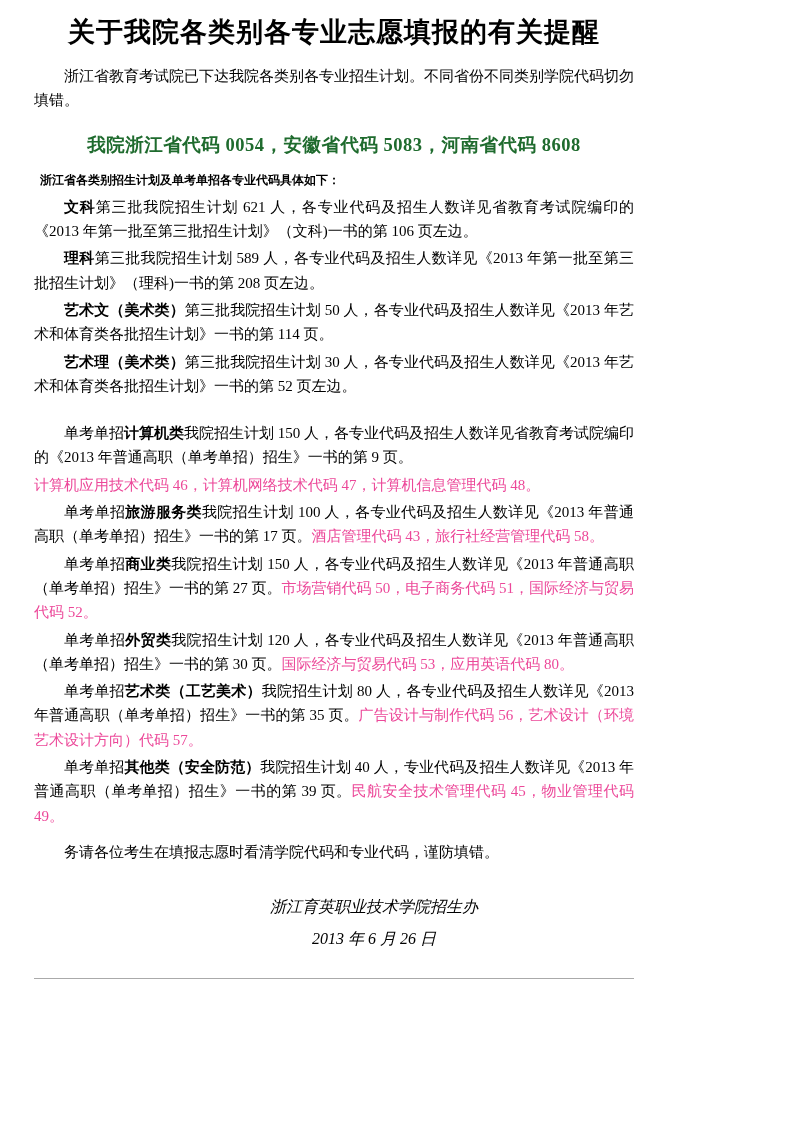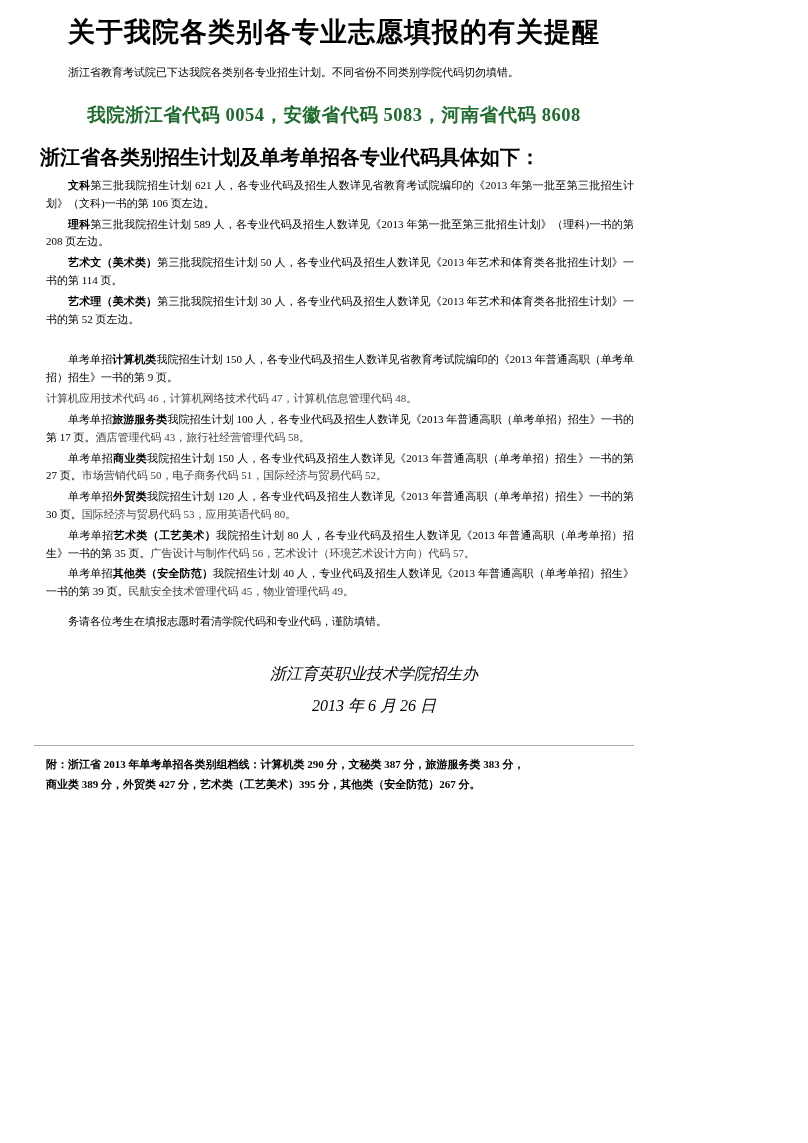--- a/index.html
+++ b/index.html
@@ -21,45 +21,45 @@
   }
   .doc-title {
     text-align: center;
     font-size: 27px;
     font-weight: bold;
     letter-spacing: 1px;
     margin: 6px 0 14px 0;
     line-height: 1.25;
   }
   p {
-    margin: 0 0 3px 12px;
-    font-size: 11px;
+    margin: 0 0 3px 0;
+    font-size: 15px;
     line-height: 1.62;
     text-align: justify;
   }
   .indent {
     text-indent: 2em;
   }
   .codes-line {
     text-align: center;
     color: #1f6b2e;
     font-weight: bold;
     font-size: 18.5px;
     margin: 20px 0 14px 0;
     letter-spacing: 0.5px;
   }
   .bold {
     font-weight: bold;
   }
   .red {
-    color: #404040;
+    color: #ec4899;
   }
   .sub-head {
     font-weight: bold;
-    font-size: 20px;
+    font-size: 12px;
     margin: 0 0 4px 6px;
   }
   .gap {
     height: 20px;
   }
   .gap-sm {
     height: 9px;
   }
   .signature {
     margin-top: 30px;
@@ -144,20 +144,14 @@
 
   <p class="indent">务请各位考生在填报志愿时看清学院代码和专业代码，谨防填错。</p>
 
   <div class="signature">
     <p>浙江育英职业技术学院招生办</p>
     <p>2013 年 6 月 26 日</p>
   </div>
 
   <hr class="rule">
 
-  <div class="footnote">
-    <p>
-      <span class="lbl">附：</span><span>浙江省 2013 年单考单招各类别组档线：</span><span>计算机类 290 分，文秘类 387 分，旅游服务类 383 分，</span>
-    </p>
-    <p>商业类 389 分，外贸类 427 分，艺术类（工艺美术）395 分，其他类（安全防范）267 分。</p>
-  </div>
 
 </div>
 
 </body></html>

